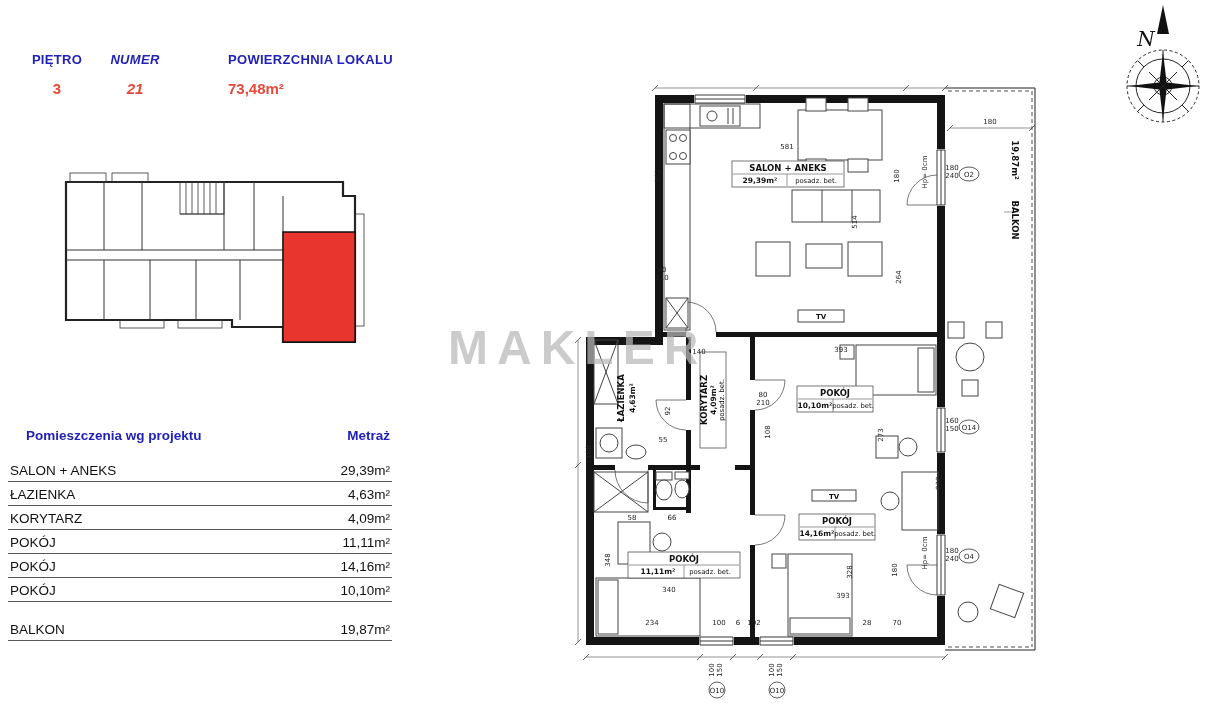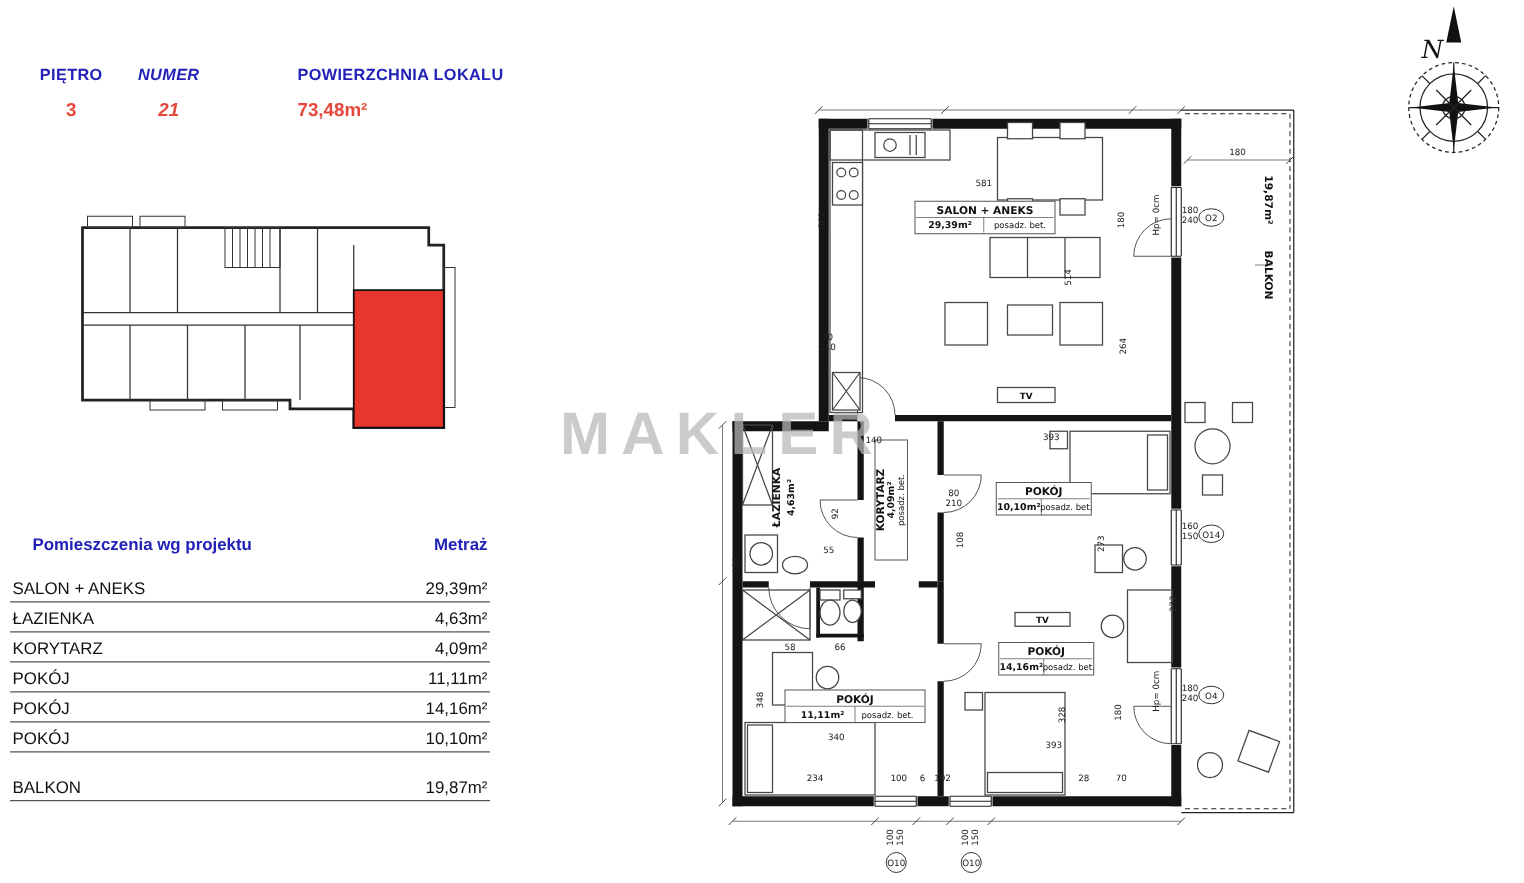--- a/index.html
+++ b/index.html
@@ -4,21 +4,21 @@
 <style>
   html,body{margin:0;padding:0;background:#fff;}
   body{position:relative;width:1219px;height:706px;overflow:hidden;
        font-family:"Liberation Sans",sans-serif;color:#111;}
 
   
   .header{position:absolute;left:28px;top:32px;width:420px;height:60px;}
   .h-col{position:absolute;top:0;}
   .h-col.c1{left:0;width:58px;text-align:center;}
   .h-col.c2{left:78px;width:58px;text-align:center;font-style:italic;}
-  .h-col.c3{left:210px;width:220px;text-align:left;}
+  .h-col.c3{left:200px;width:220px;text-align:left;}
   .h-label{color:#2222b8;font-weight:bold;font-size:13px;letter-spacing:.3px;margin-top:20px;}
   .h-value{color:#e4493b;font-weight:bold;font-size:15px;margin-top:13px;}
 
   
   .rooms-table{position:absolute;left:8px;top:428px;width:384px;}
   .t-head{display:flex;justify-content:space-between;color:#2222b8;
           font-weight:bold;font-size:13.5px;padding:0 2px;margin-bottom:15px;margin-left:16px;}
   .trow{display:flex;justify-content:space-between;border-bottom:1px solid #555;
         padding:5px 2px 3px 2px;font-size:13.5px;color:#111;}
   .trow.balcony{margin-top:15px;}

